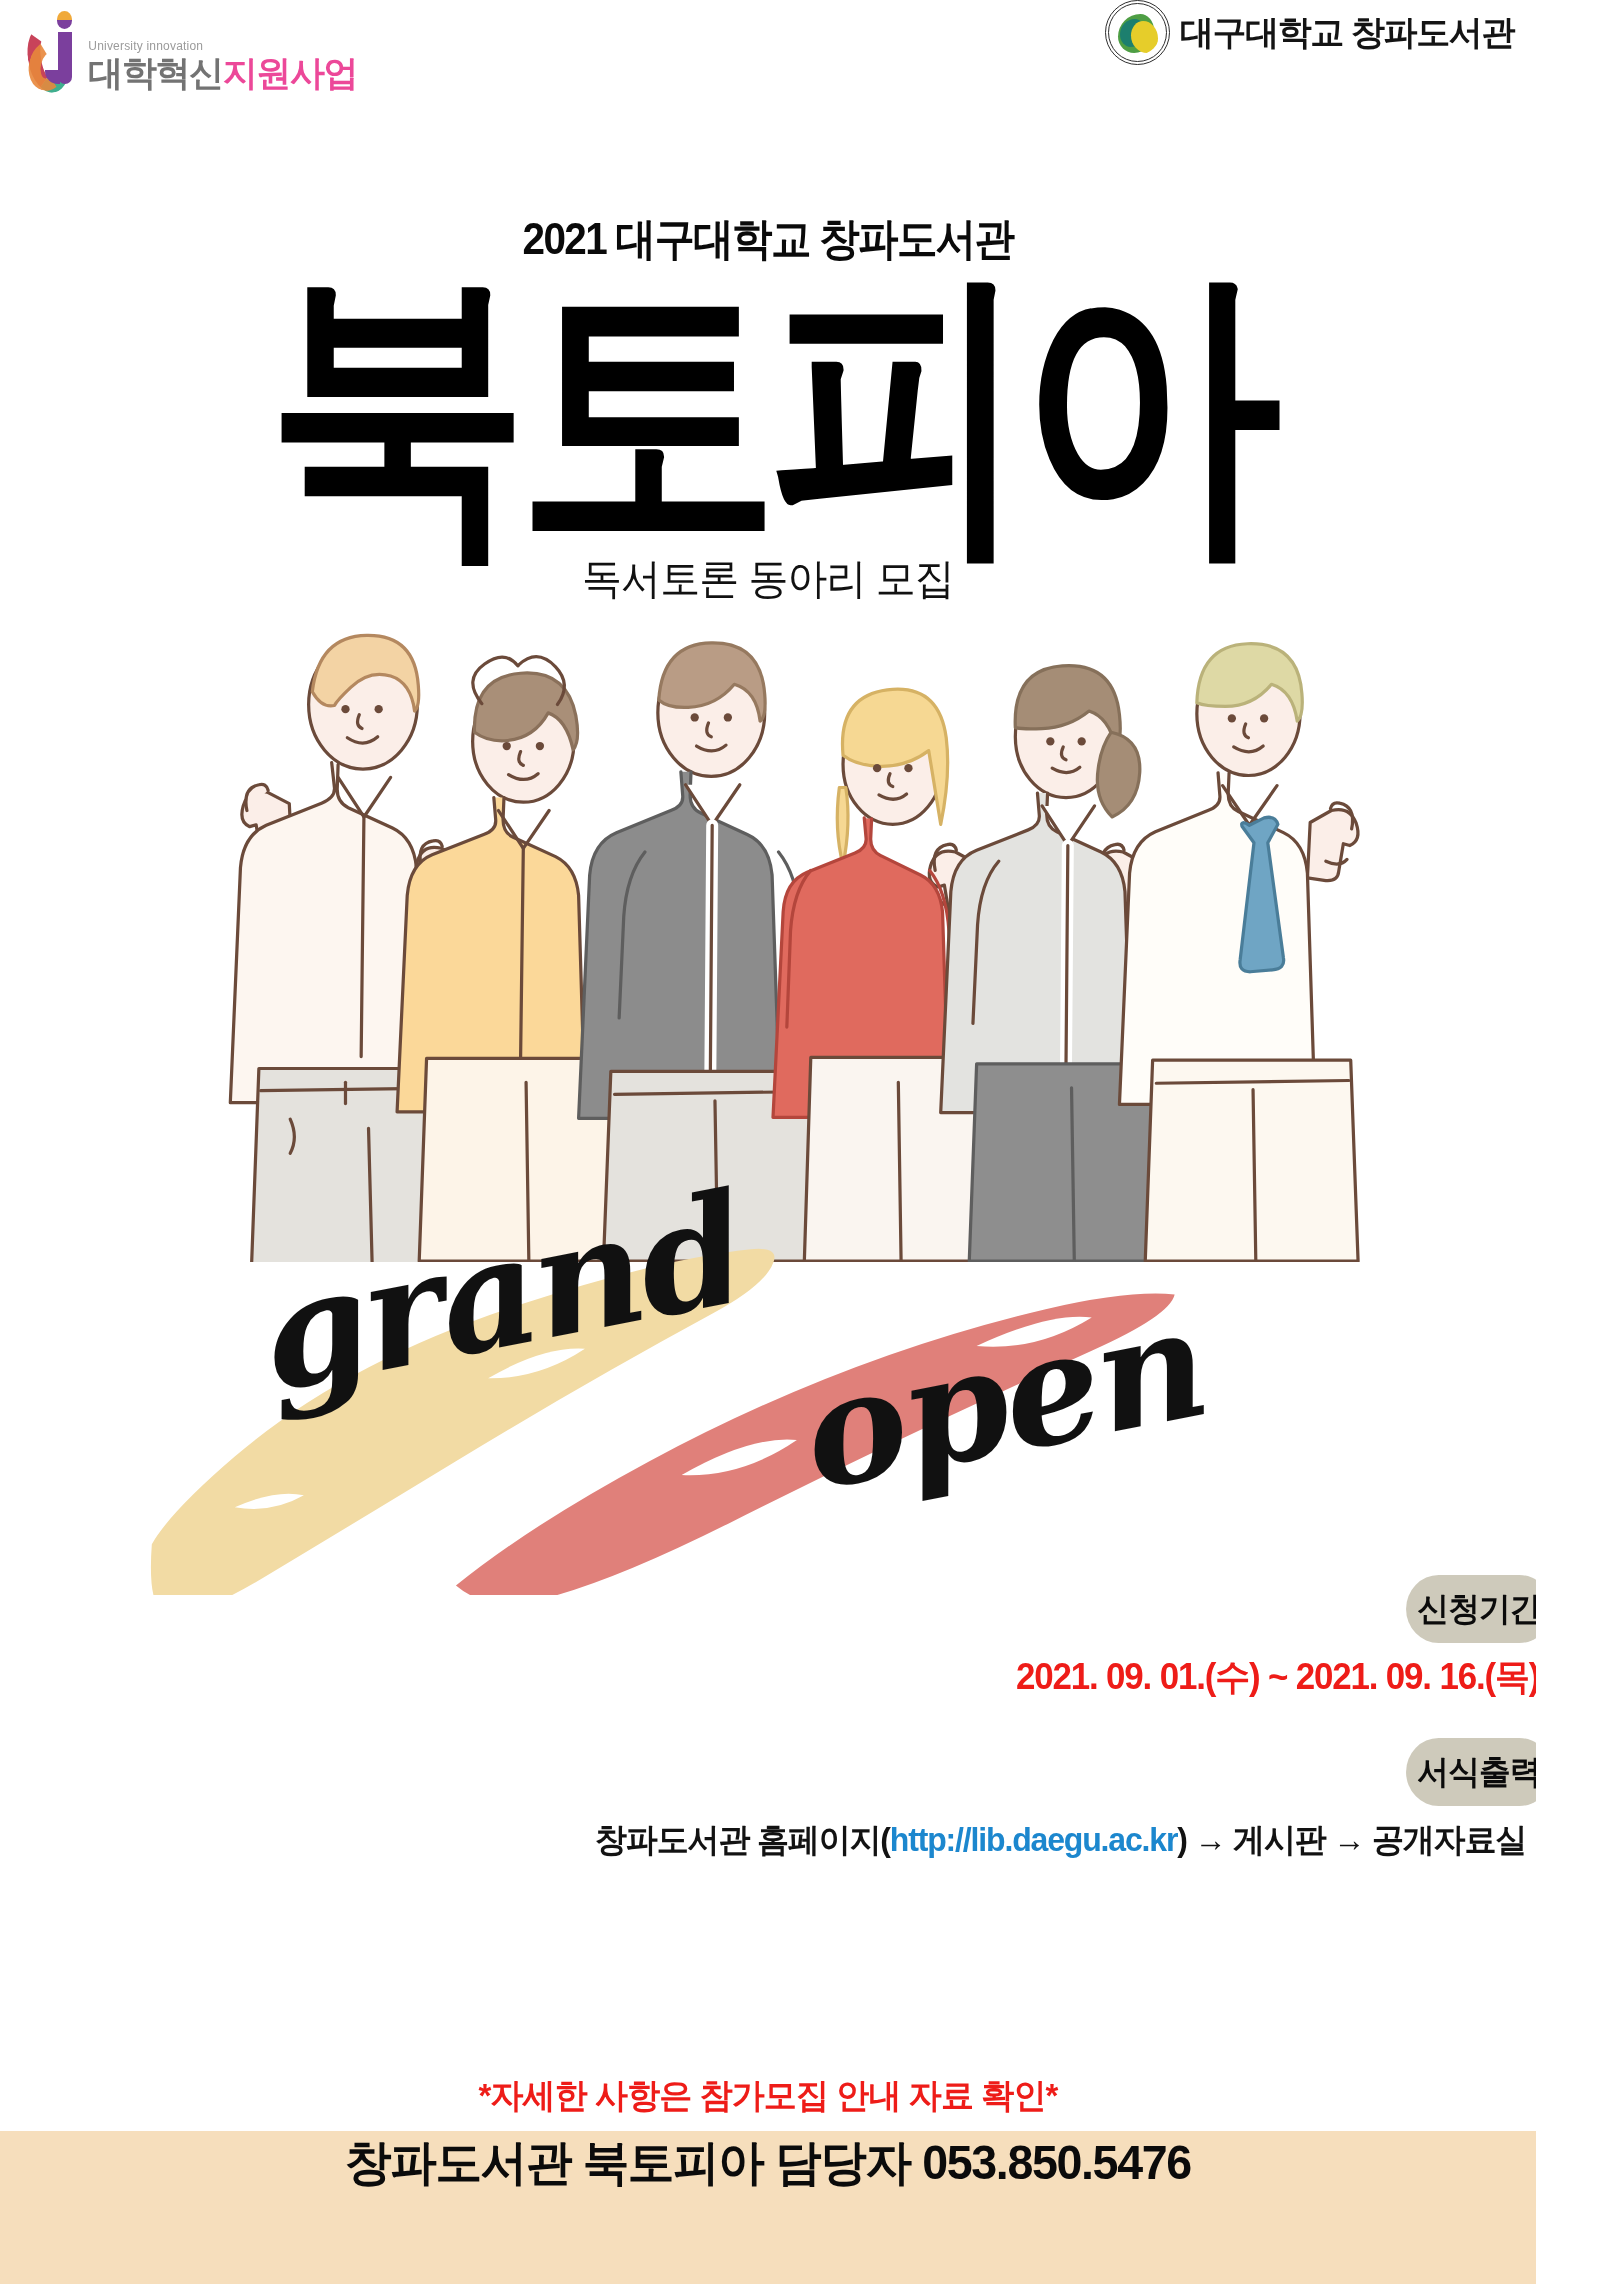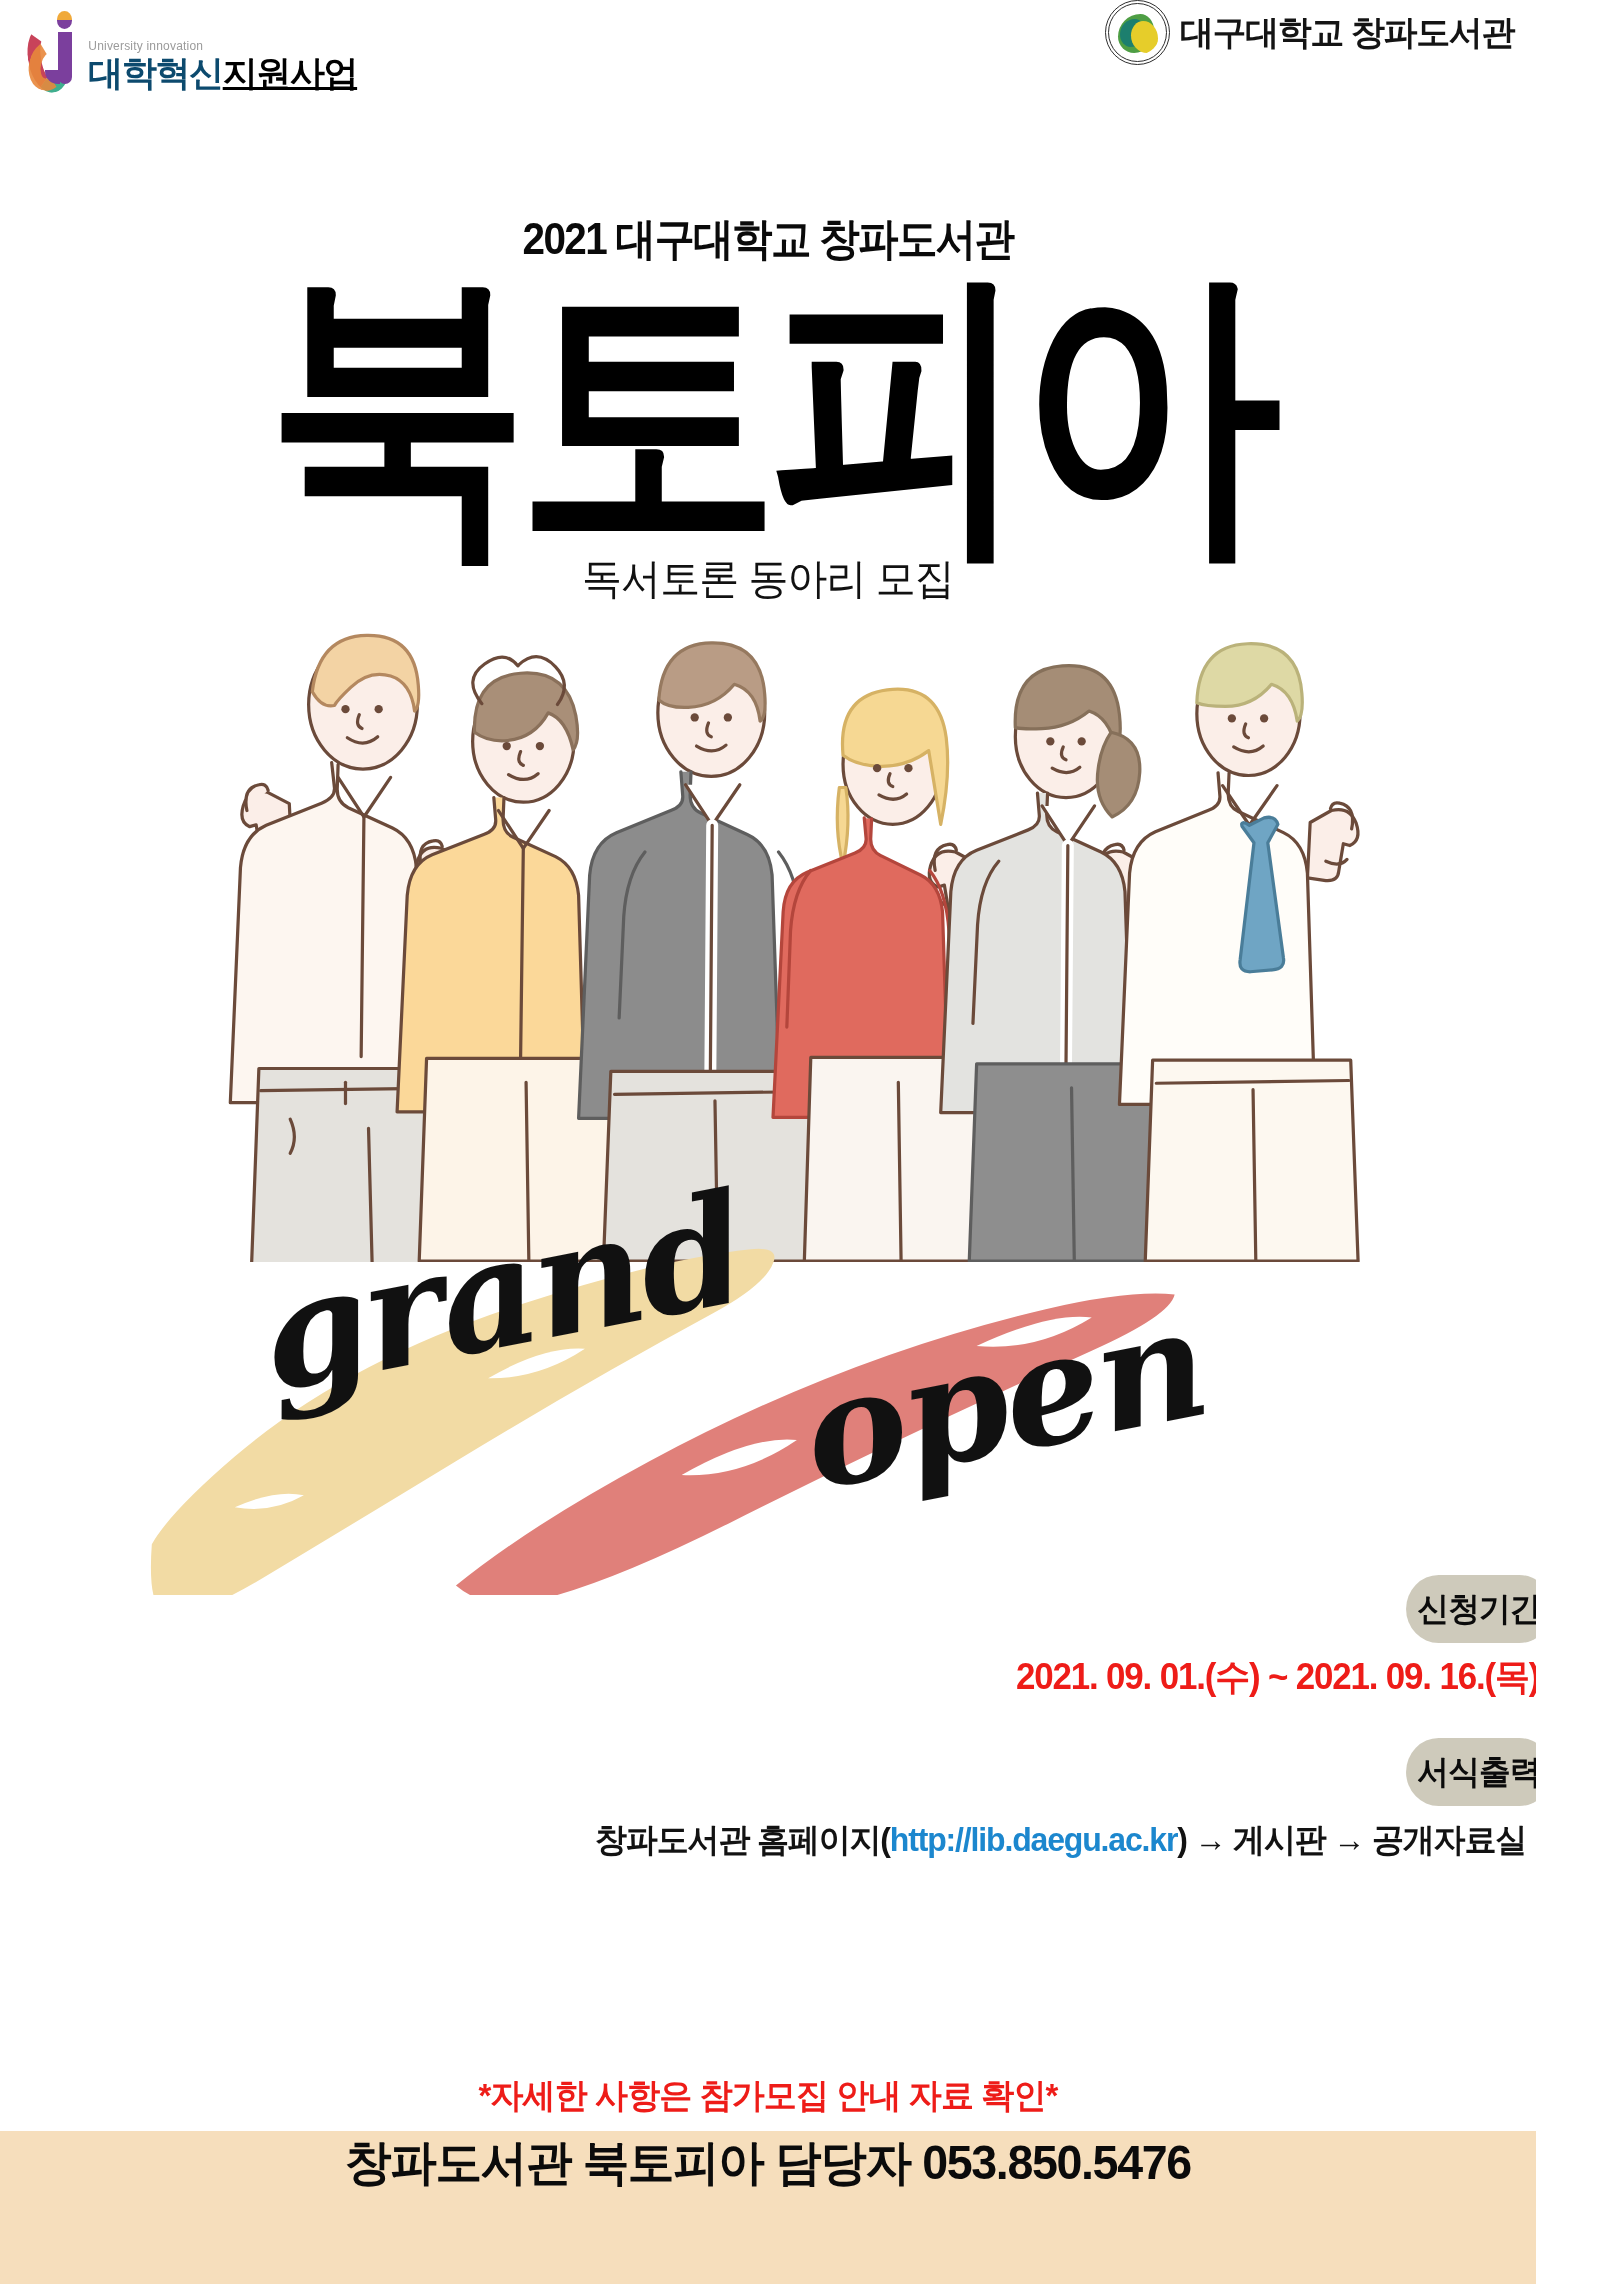--- a/index.html
+++ b/index.html
@@ -58,22 +58,22 @@
     border-bottom-left-radius: 13px;
   }
   .uj-mark .j-dot {
     position: absolute; left: 28.6px; top: 2.8px;
     width: 15.7px; height: 17.5px; border-radius: 50%;
     background: linear-gradient(180deg,#f0a93a 0%,#f0a93a 52%,#7b3f9d 52%,#7b3f9d 100%);
   }
   .uj-text { padding-bottom: 3.7px; }
   .uj-en { font-size: 12px; color: #9b9b9b; letter-spacing: 0.2px; margin-bottom: 1.8px; }
   .uj-kr { font-size: 35px; font-weight: 700; letter-spacing: -1.4px; line-height: 1; white-space: nowrap; }
-  .uj-kr .red { color: #0c4a6e; }
-  .uj-kr .gray { color: #000000; text-decoration: underline; }
+  .uj-kr .red { color: #737373; }
+  .uj-kr .gray { color: #ec4899; }
 
   .logo-right {
     position: absolute;
     right: 22px; top: 0;
     display: flex; align-items: center; gap: 10px;
   }
   .du-emblem {
     position: relative; width: 65px; height: 65px; border-radius: 50%;
     background: #ffffff; border: 1.8px solid #2d2d2d;
     display: flex; align-items: center; justify-content: center;

